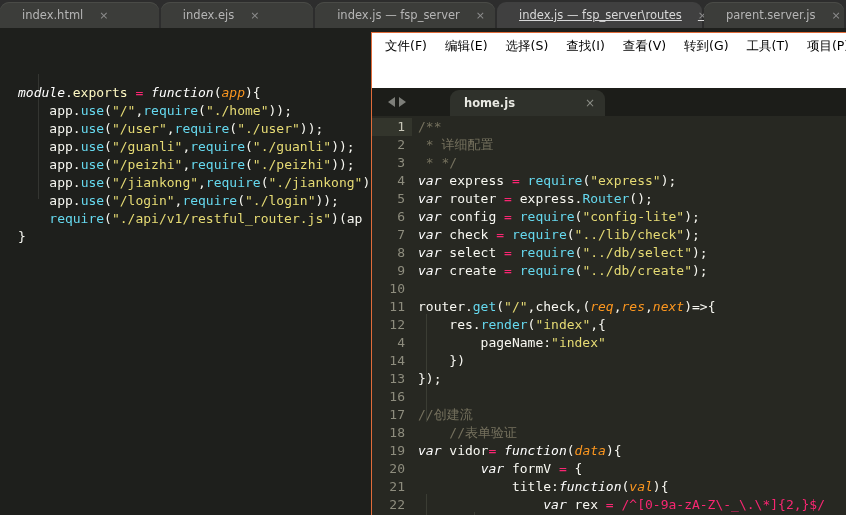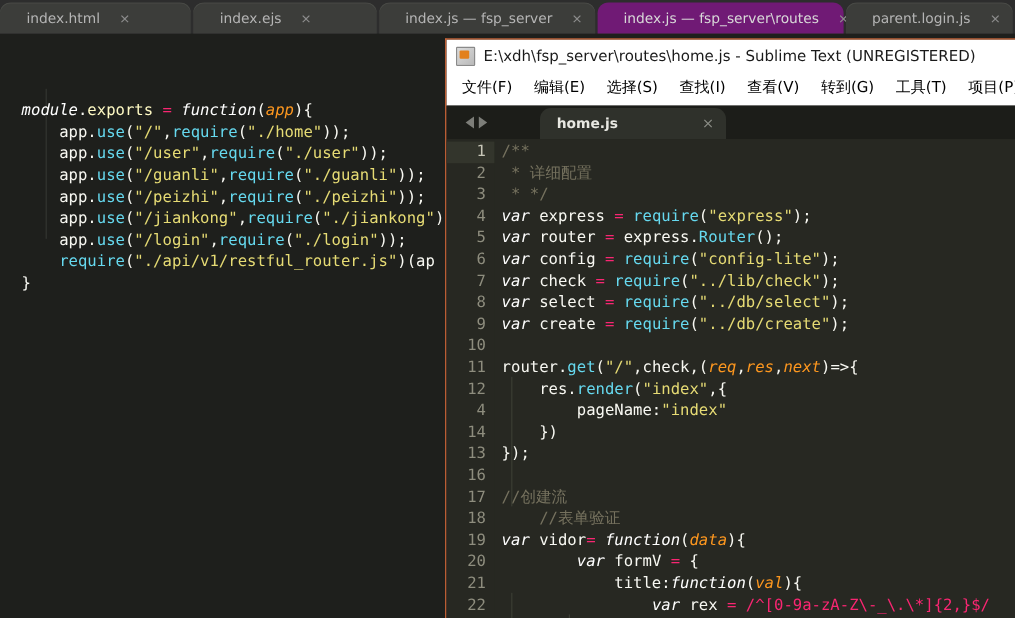--- a/index.html
+++ b/index.html
@@ -28,21 +28,21 @@
     color:#b5b5b5;
     font-size:11.5px;
     font-family:"DejaVu Sans", sans-serif;
     background:#3c3d3a;
     border-top-left-radius:9px;border-top-right-radius:9px;
     box-shadow: inset 0 1px 0 #4a4b47;
     margin-right:2px;
     white-space:nowrap;
     box-sizing:border-box;
   }
-  .bgtab.active{ background:#701a75; color:#d8d8d8; box-shadow:none;}
+  .bgtab.active{ background:#404040; color:#d8d8d8; box-shadow:none;text-decoration:underline;}
   .bgtab .tabname{flex:0 0 auto;}
   .bgtab .tabclose{
     margin-left:16px;color:#8d8d8d;font-size:11px;line-height:1;
   }
   #bgtab-0{width:188px;}
   #bgtab-1{width:180px;}
   #bgtab-2{width:188px;}
   #bgtab-3{width:205px;}
   #bgtab-4{width:140px;}
 
@@ -193,37 +193,33 @@
     </div>
     <div class="bgtab" id="bgtab-2">
       <span class="tabname">index.js — fsp_server</span>
       <span class="tabclose">×</span>
     </div>
     <div class="bgtab active" id="bgtab-3">
       <span class="tabname">index.js — fsp_server\routes</span>
       <span class="tabclose">×</span>
     </div>
     <div class="bgtab" id="bgtab-4">
-      <span class="tabname">parent.login.js</span>
+      <span class="tabname">parent.server.js</span>
       <span class="tabclose">×</span>
     </div>
   </div>
 
   <div id="bg-code">
     <div class="indent-guide"></div>
   <div class="bgline"><span class="t-kw">module</span><span class="t-punc">.</span><span class="t-prop">exports</span><span class="t-plain"> </span><span class="t-op">=</span><span class="t-plain"> </span><span class="t-kw">function</span><span class="t-punc">(</span><span class="t-param">app</span><span class="t-punc">){</span></div><div class="bgline"><span class="t-plain">    app</span><span class="t-punc">.</span><span class="t-fn">use</span><span class="t-punc">(</span><span class="t-str">"/"</span><span class="t-punc">,</span><span class="t-fn">require</span><span class="t-punc">(</span><span class="t-str">"./home"</span><span class="t-punc">));</span></div><div class="bgline"><span class="t-plain">    app</span><span class="t-punc">.</span><span class="t-fn">use</span><span class="t-punc">(</span><span class="t-str">"/user"</span><span class="t-punc">,</span><span class="t-fn">require</span><span class="t-punc">(</span><span class="t-str">"./user"</span><span class="t-punc">));</span></div><div class="bgline"><span class="t-plain">    app</span><span class="t-punc">.</span><span class="t-fn">use</span><span class="t-punc">(</span><span class="t-str">"/guanli"</span><span class="t-punc">,</span><span class="t-fn">require</span><span class="t-punc">(</span><span class="t-str">"./guanli"</span><span class="t-punc">));</span></div><div class="bgline"><span class="t-plain">    app</span><span class="t-punc">.</span><span class="t-fn">use</span><span class="t-punc">(</span><span class="t-str">"/peizhi"</span><span class="t-punc">,</span><span class="t-fn">require</span><span class="t-punc">(</span><span class="t-str">"./peizhi"</span><span class="t-punc">));</span></div><div class="bgline"><span class="t-plain">    app</span><span class="t-punc">.</span><span class="t-fn">use</span><span class="t-punc">(</span><span class="t-str">"/jiankong"</span><span class="t-punc">,</span><span class="t-fn">require</span><span class="t-punc">(</span><span class="t-str">"./jiankong"</span><span class="t-punc">));</span></div><div class="bgline"><span class="t-plain">    app</span><span class="t-punc">.</span><span class="t-fn">use</span><span class="t-punc">(</span><span class="t-str">"/login"</span><span class="t-punc">,</span><span class="t-fn">require</span><span class="t-punc">(</span><span class="t-str">"./login"</span><span class="t-punc">));</span></div><div class="bgline"><span class="t-plain">    </span><span class="t-fn">require</span><span class="t-punc">(</span><span class="t-str">"./api/v1/restful_router.js"</span><span class="t-punc">)(ap</span></div><div class="bgline"><span class="t-punc">}</span></div></div>
 </div>
 
 <div id="sublime-window">
 
   <div id="sublime-chrome">
-    <div id="sublime-titlebar">
-      <span id="app-icon"></span>
-      <span>E:\xdh\fsp_server\routes\home.js - Sublime Text (UNREGISTERED)</span>
-    </div>
     <div id="sublime-menubar">
         <span class="menu-item">文件(F)</span>
         <span class="menu-item">编辑(E)</span>
         <span class="menu-item">选择(S)</span>
         <span class="menu-item">查找(I)</span>
         <span class="menu-item">查看(V)</span>
         <span class="menu-item">转到(G)</span>
         <span class="menu-item">工具(T)</span>
         <span class="menu-item">项目(P)</span>
       </div>

